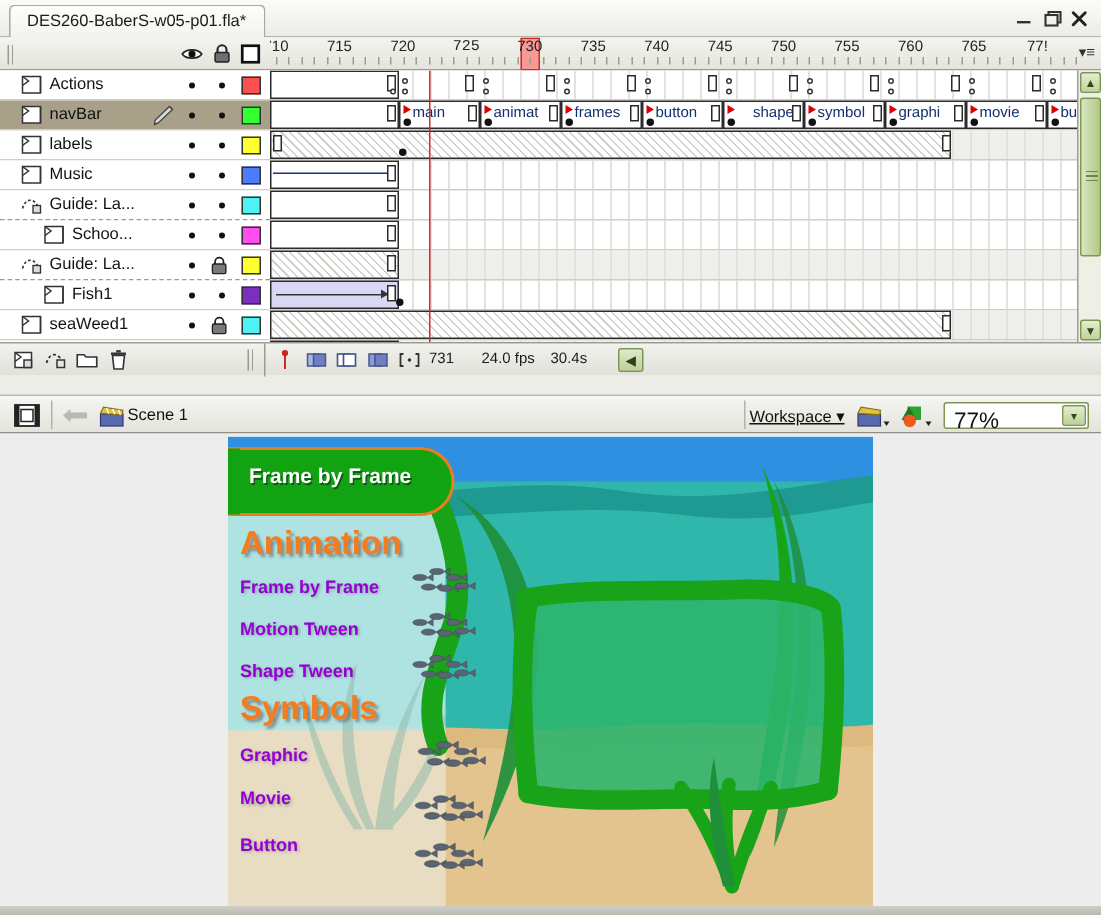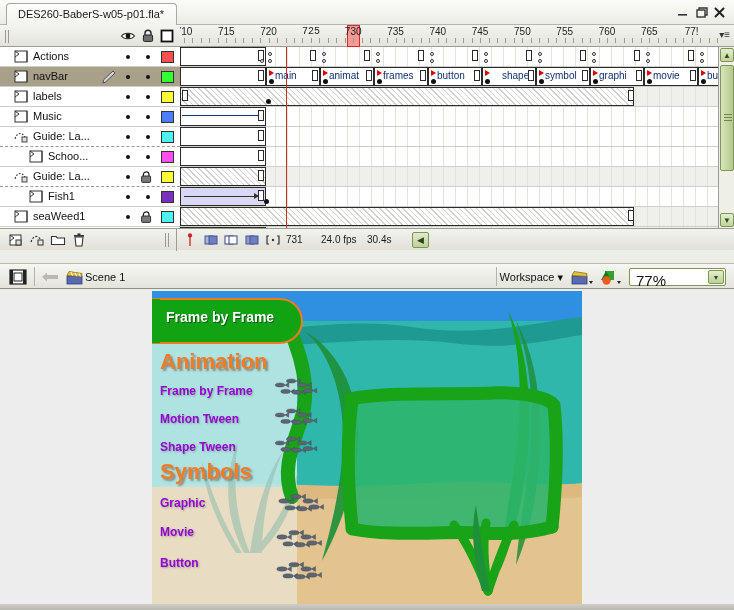--- a/index.html
+++ b/index.html
@@ -210,21 +210,21 @@
   }
 
   
   .editbar {
     position: absolute; left: 0; top: 263px; width: 734px; height: 26px;
     background: linear-gradient(#f6f6f2, #e4e4dc);
     border-top: 1px solid #b9b9af; border-bottom: 1px solid #8f8f86;
   }
   .eb-sep { position: absolute; top: 3px; width: 1px; height: 19px; background: #b3b3a9; }
   .scene-txt { position: absolute; left: 85px; top: 7px; font-size: 11px; color: #111; }
-  .ws-txt { position: absolute; right: 171px; top: 7px; font-size: 11px; color: #111; }
+  .ws-txt { position: absolute; right: 171px; top: 7px; font-size: 11px; color: #111; text-decoration: underline; }
   .zoombox {
     position: absolute; right: 8px; top: 4px; width: 97px; height: 18px;
     background: #fff; border: 1px solid #7f9556; border-radius: 2px;
   }
   .zoombox .zval { position: absolute; left: 6px; top: 3px; font-size: 15px; color: #111; }
   .zoombox .zarrow {
     position: absolute; right: 1px; top: 1px; width: 16px; height: 14px;
     background: linear-gradient(#e3eed0,#bdd197); border: 1px solid #7f9556;
     border-radius: 2px; text-align: center; font-size: 8px; line-height: 13px; color: #33491b;
   }

